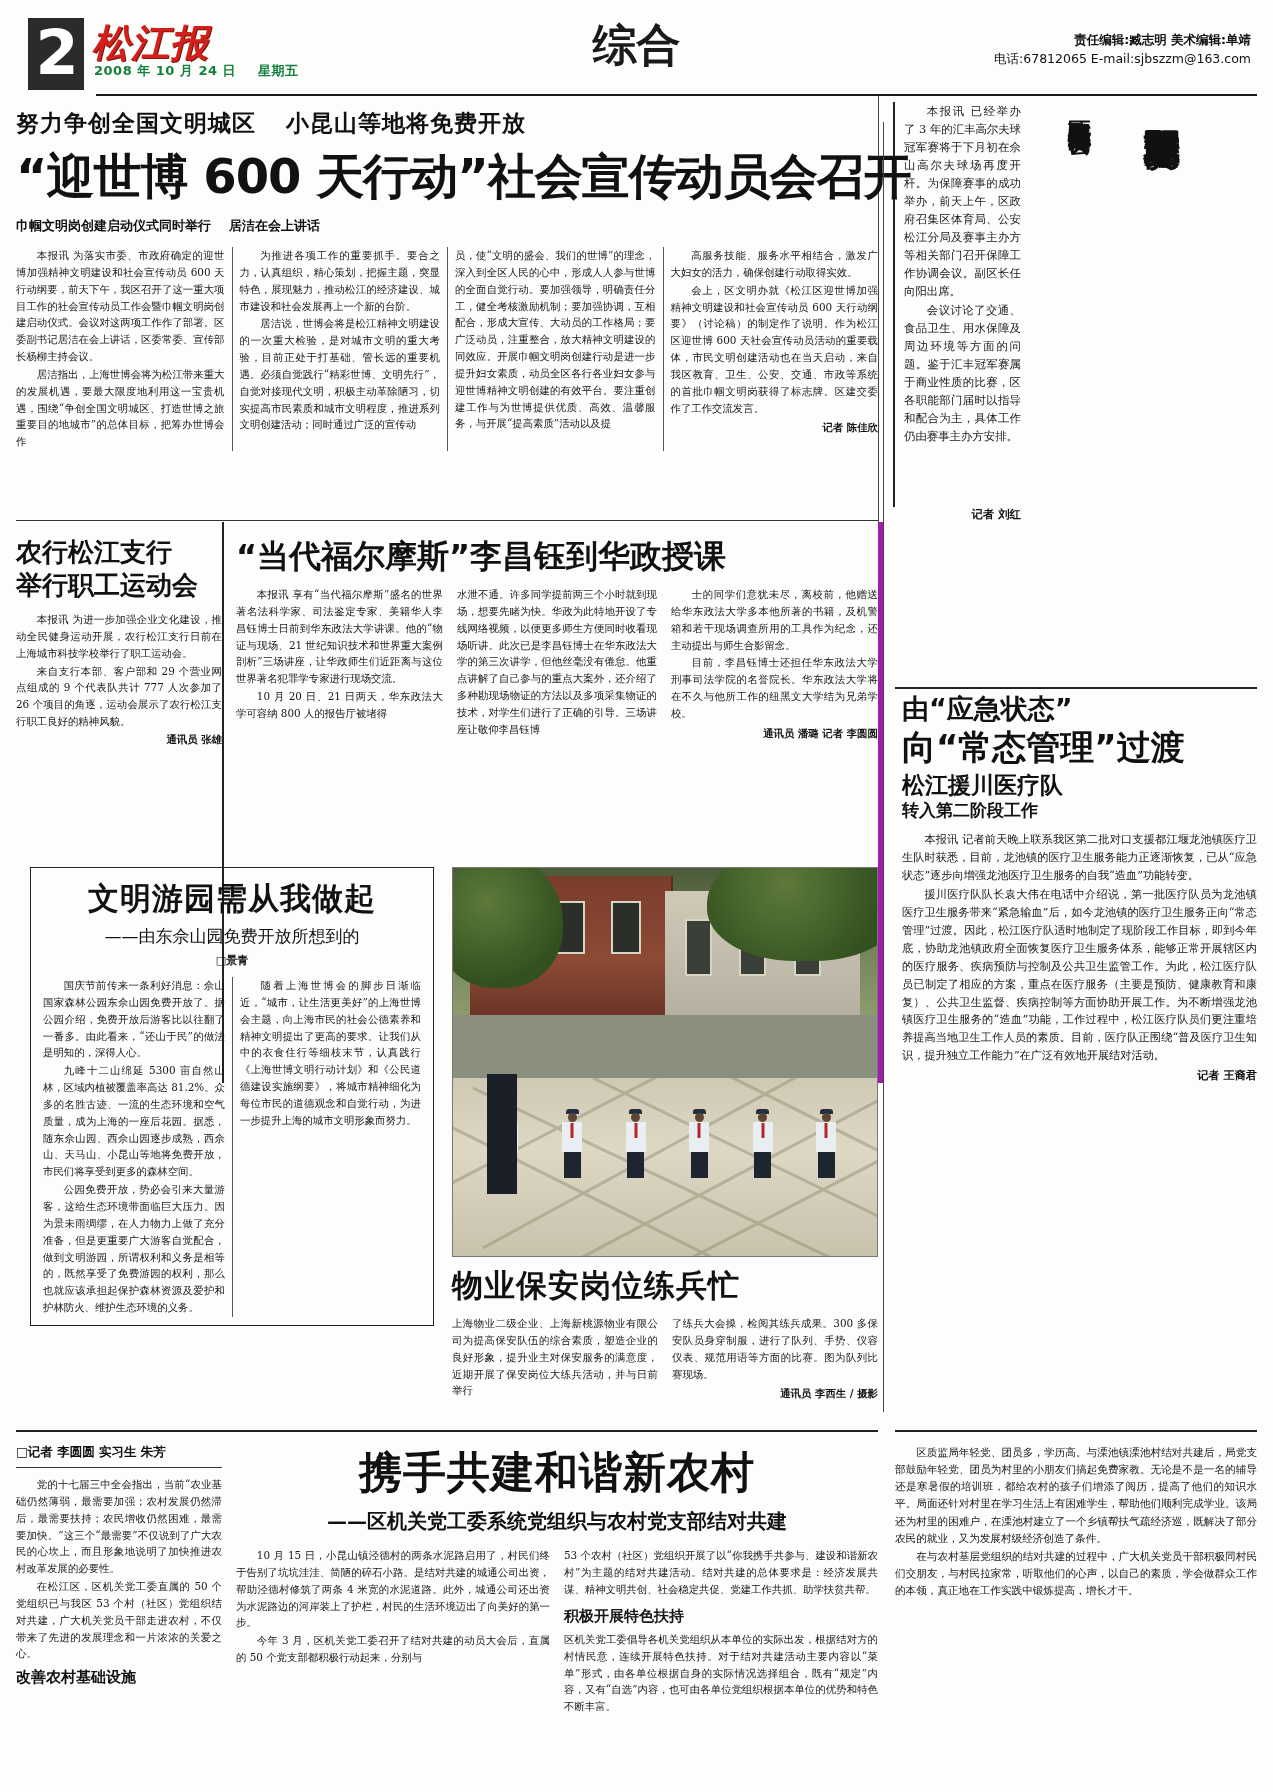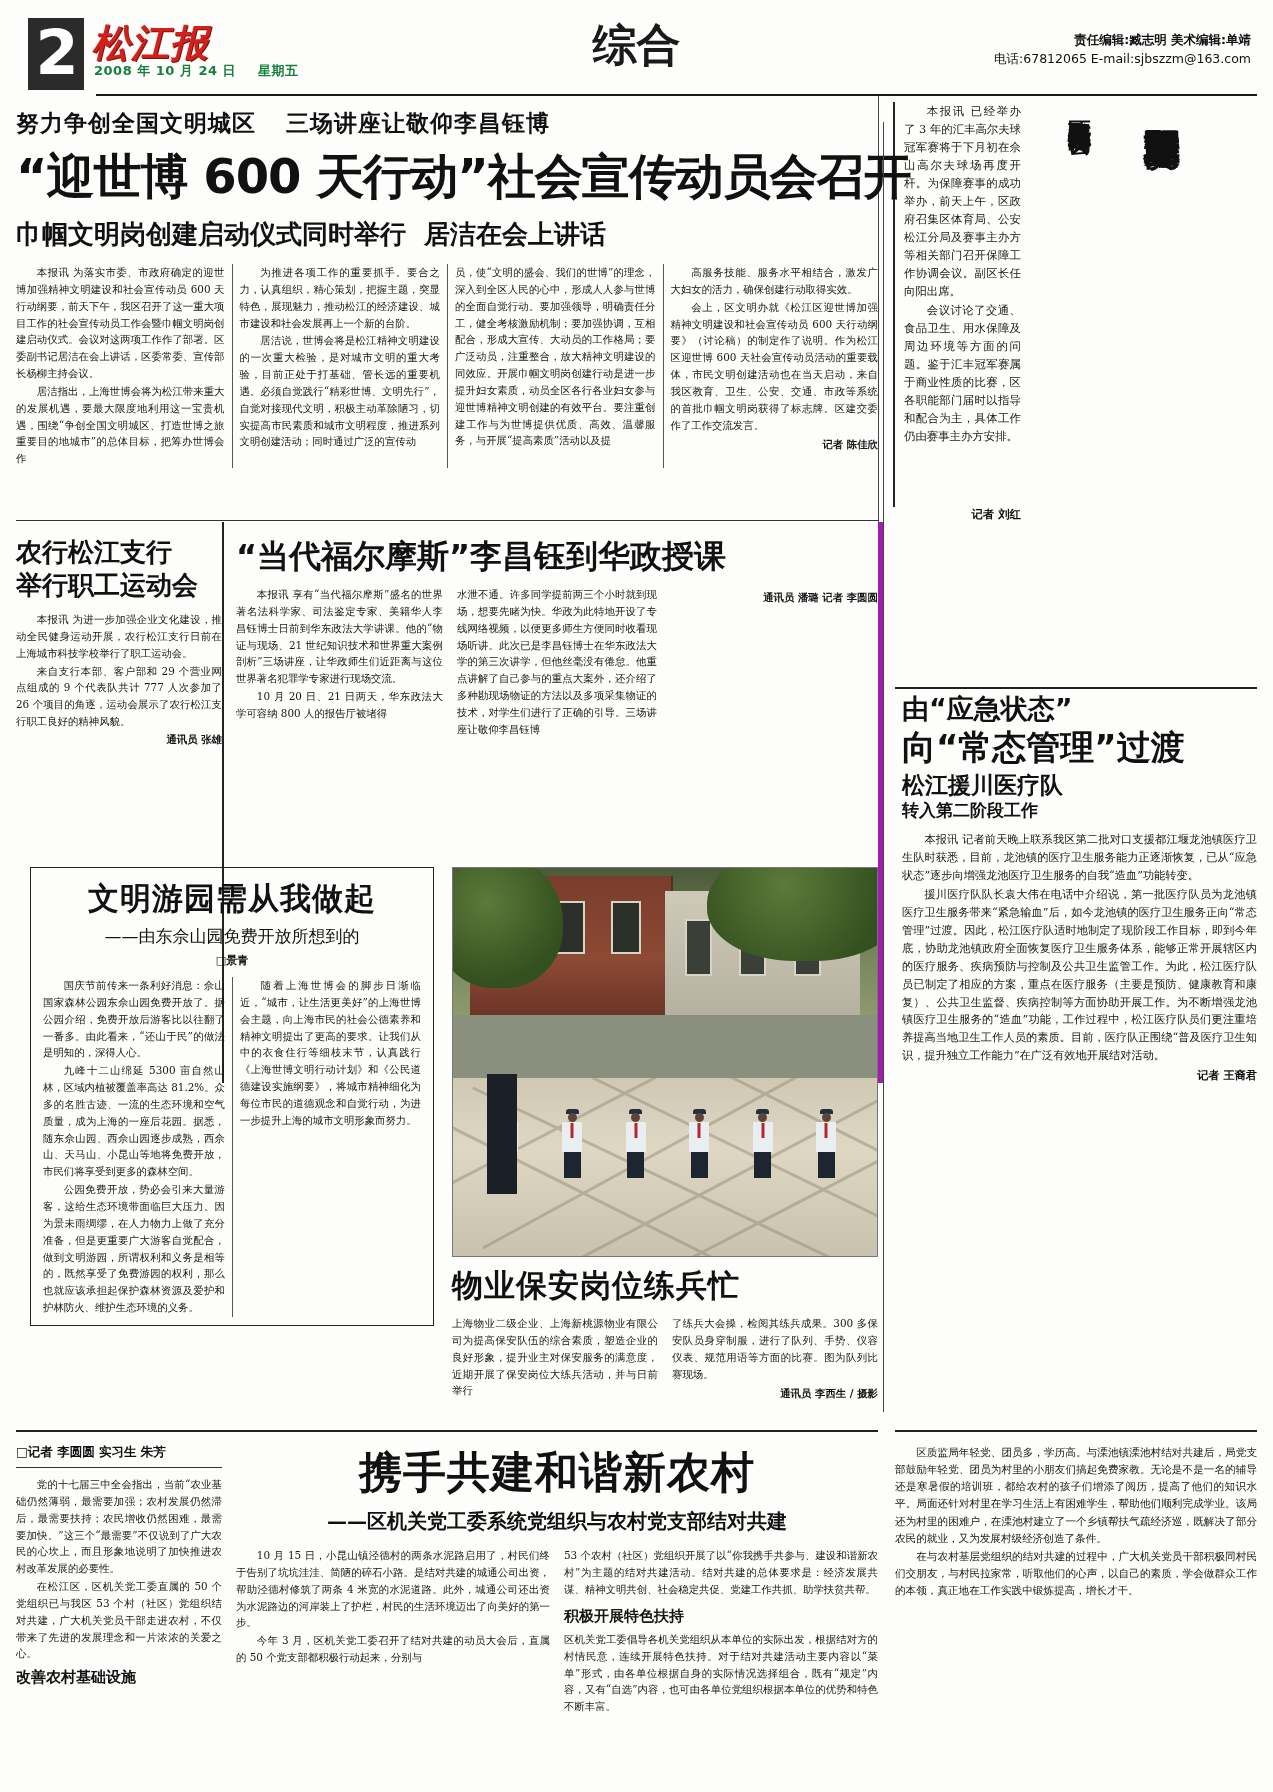--- a/index.html
+++ b/index.html
@@ -71,21 +71,21 @@
     font-size:23px; font-weight:700; letter-spacing:1px;
     font-family:"DejaVu Sans","Liberation Sans",sans-serif;
   }
   .lead-kicker .k2 { margin-left:30px; }
   .lead-title {
     font-size:48px; font-weight:700; letter-spacing:-1px; margin-top:6px;
     font-family:"DejaVu Sans","Liberation Sans",sans-serif;
     white-space:nowrap;
   }
   .lead-sub {
-    font-size:26px; font-weight:700; margin-top:8px;
+    font-size:13px; font-weight:700; margin-top:8px;
     font-family:Liberation Serif, serif;
   }
   .lead-sub .s2 { margin-left:18px; }
 
   
   .h2-title {
     font-size:26px; font-weight:700; line-height:1.25;
     font-family:"DejaVu Sans","Liberation Sans",sans-serif;
   }
   .h3-title {
@@ -163,21 +163,21 @@
       <div class="c2">电话:67812065    E-mail:sjbszzm@163.com</div>
     </div>
     <div class="masthead-rule"></div>
   </div>
 
   <div style="display:flex; margin:0 16px;">
 
     <div style="width:862px;">
       <div class="lead-block" style="margin:14px 0 0 0;">
         <div class="lead-kicker">
-          <span>努力争创全国文明城区</span><span class="k2">三场讲座让敬仰李昌钰博</span>
+          <span>努力争创全国文明城区</span><span class="k2">小昆山等地将免费开放</span>
         </div>
         <div class="lead-title">“迎世博 600 天行动”社会宣传动员会召开</div>
         <div class="lead-sub">
           <span>巾帼文明岗创建启动仪式同时举行</span><span class="s2">居洁在会上讲话</span>
         </div>
 
         <div class="cols" style="margin-top:12px;">
           <div style="width:25%;" class="body-col">
               <p>本报讯 为落实市委、市政府确定的迎世博加强精神文明建设和社会宣传动员 600 天行动纲要，前天下午，我区召开了这一重大项目工作的社会宣传动员工作会暨巾帼文明岗创建启动仪式。会议对这两项工作作了部署。区委副书记居洁在会上讲话，区委常委、宣传部长杨柳主持会议。</p>
               <p>居洁指出，上海世博会将为松江带来重大的发展机遇，要最大限度地利用这一宝贵机遇，围绕“争创全国文明城区、打造世博之旅重要目的地城市”的总体目标，把筹办世博会作</p>
@@ -226,20 +226,21 @@
 
     <div style="width:656px; padding-top:14px; padding-left:12px; border-left:2px solid #222;">
       <div class="h3-title">“当代福尔摩斯”李昌钰到华政授课</div>
       <div class="cols" style="margin-top:10px;">
         <div style="width:33.33%;" class="body-col">
             <p>本报讯 享有“当代福尔摩斯”盛名的世界著名法科学家、司法鉴定专家、美籍华人李昌钰博士日前到华东政法大学讲课。他的“物证与现场、21 世纪知识技术和世界重大案例剖析”三场讲座，让华政师生们近距离与这位世界著名犯罪学专家进行现场交流。</p>
             <p>10 月 20 日、21 日两天，华东政法大学可容纳 800 人的报告厅被堵得</p>
           </div>
         <div style="width:33.33%;" class="body-col">水泄不通。许多同学提前两三个小时就到现场，想要先睹为快。华政为此特地开设了专线网络视频，以便更多师生方便同时收看现场听讲。此次已是李昌钰博士在华东政法大学的第三次讲学，但他丝毫没有倦怠。他重点讲解了自己参与的重点大案外，还介绍了多种勘现场物证的方法以及多项采集物证的技术，对学生们进行了正确的引导。三场讲座让敬仰李昌钰博</div>
         <div style="width:33.33%;" class="body-col">
+          <span><p>士的同学们意犹未尽，离校前，他赠送给华东政法大学多本他所著的书籍，及机警箱和若干现场调查所用的工具作为纪念，还主动提出与师生合影留念。</p><p>目前，李昌钰博士还担任华东政法大学刑事司法学院的名誉院长。华东政法大学将在不久与他所工作的纽黑文大学结为兄弟学校。</p></span>
           <div class="byline">通讯员 潘璐 记者 李圆圆</div>
         </div>
       </div>
     </div>
 
     <div style="width:379px; padding-left:18px; border-left:6px solid #a21caf; padding-top:10px;">
       <div style="height:160px;"></div>
       <div class="h3-title" style="font-size:27px;">由“应急状态”</div>
       <div class="h3-title" style="font-size:34px;">向“常态管理”过渡</div>
       <div class="h2-title" style="font-size:23px; margin-top:3px;">松江援川医疗队</div>

